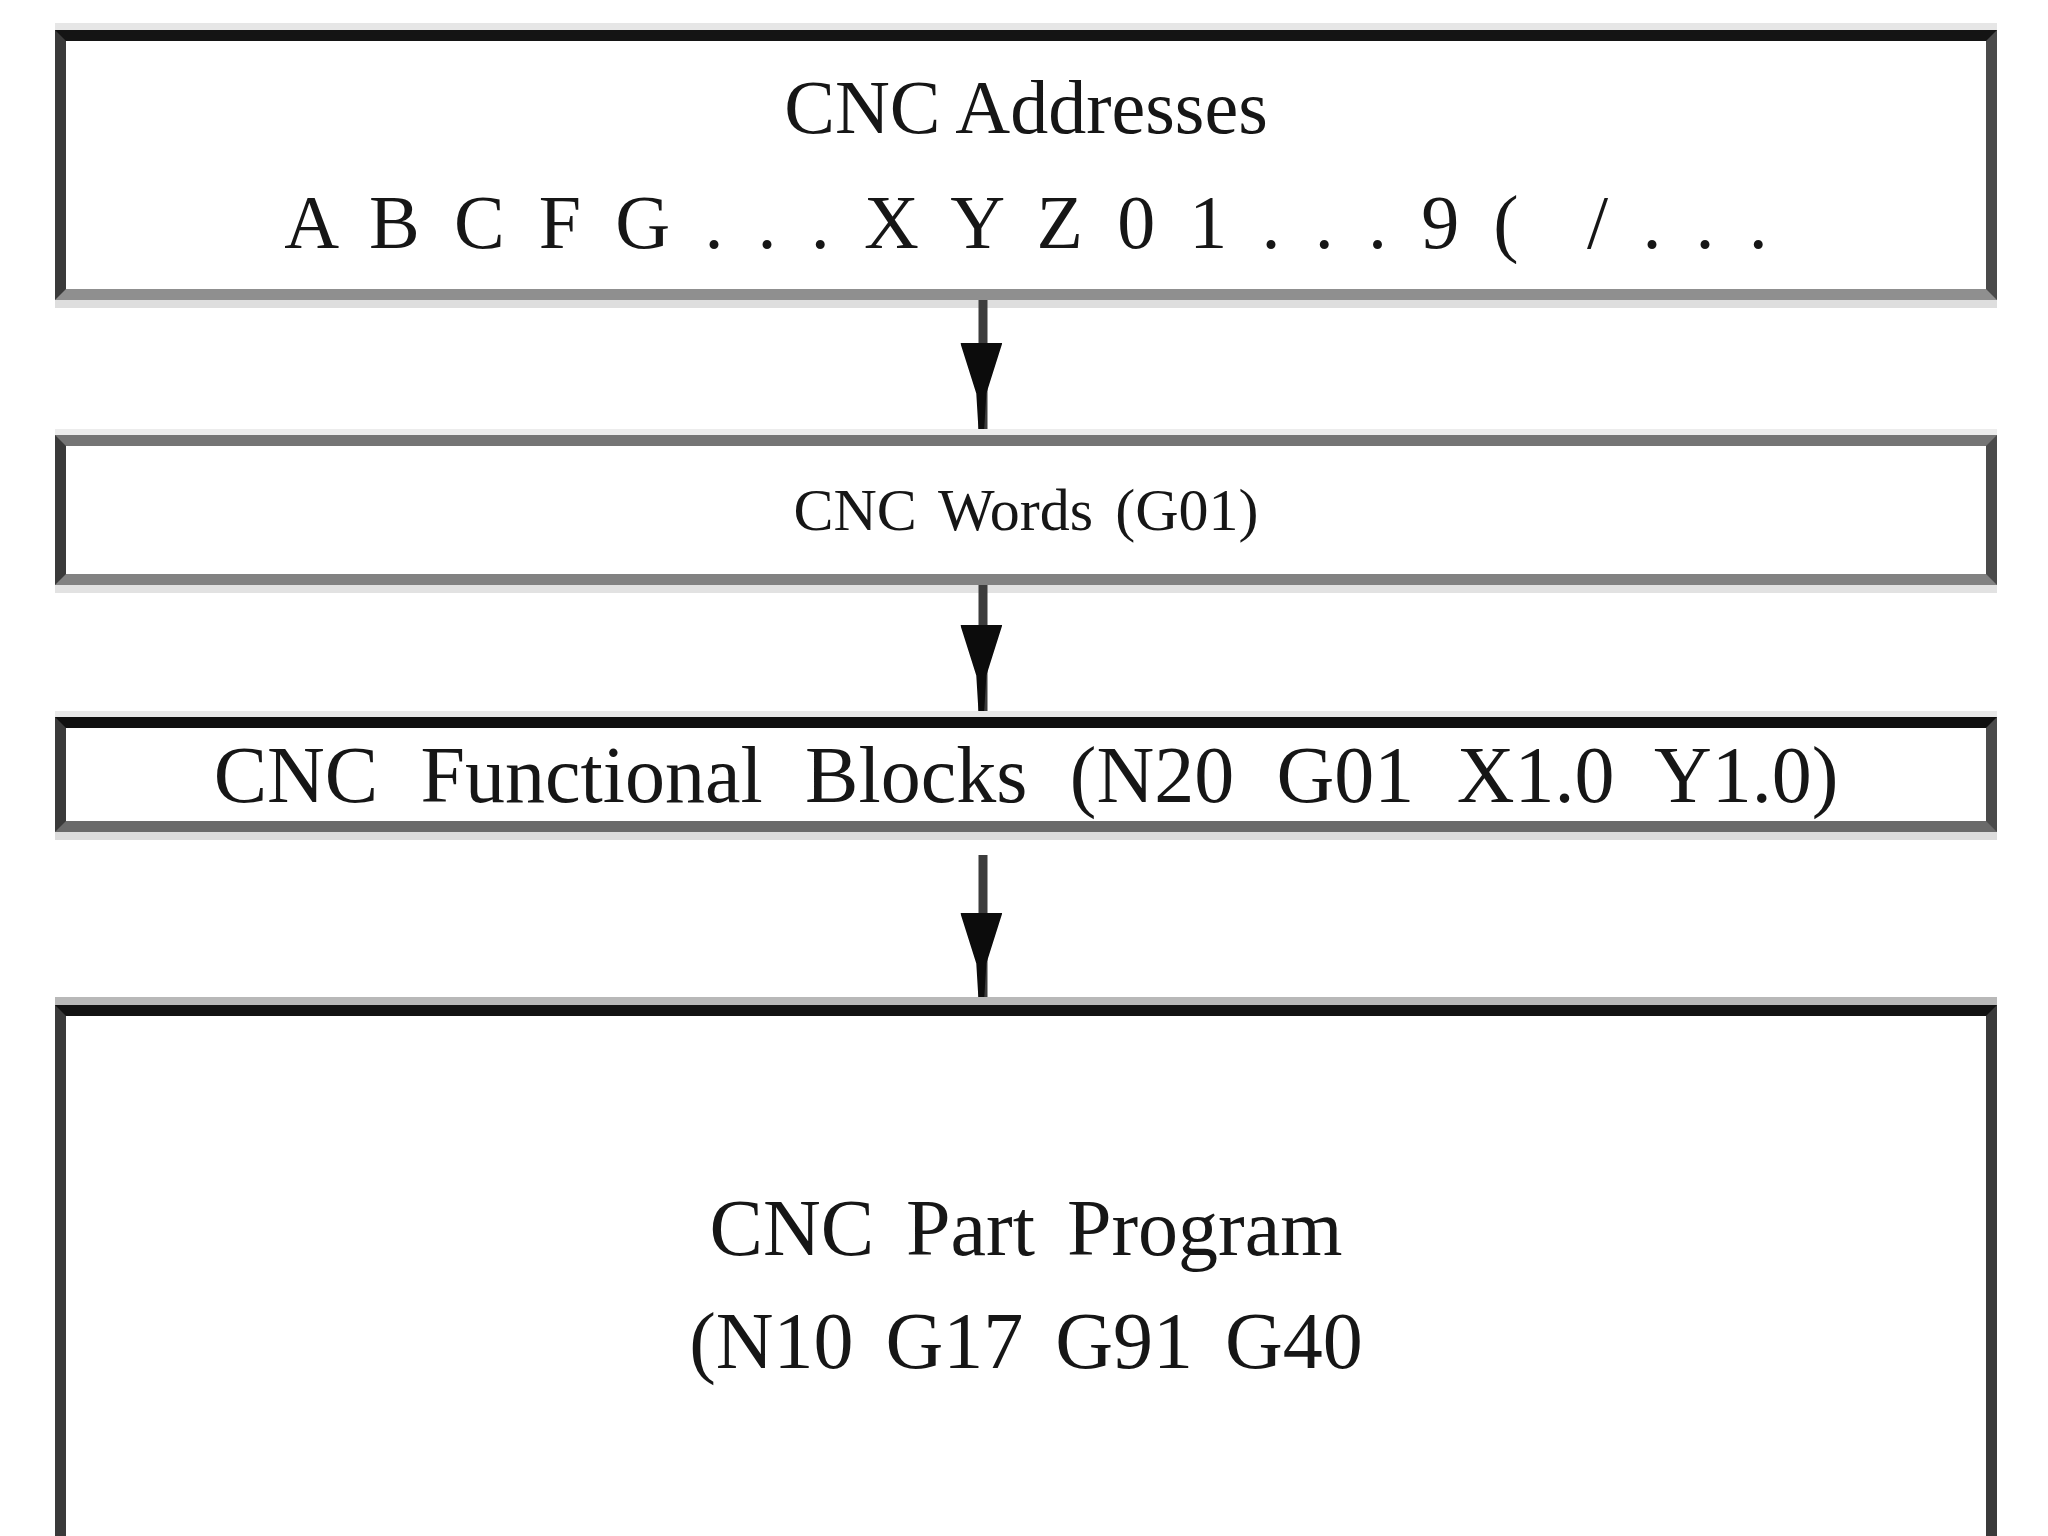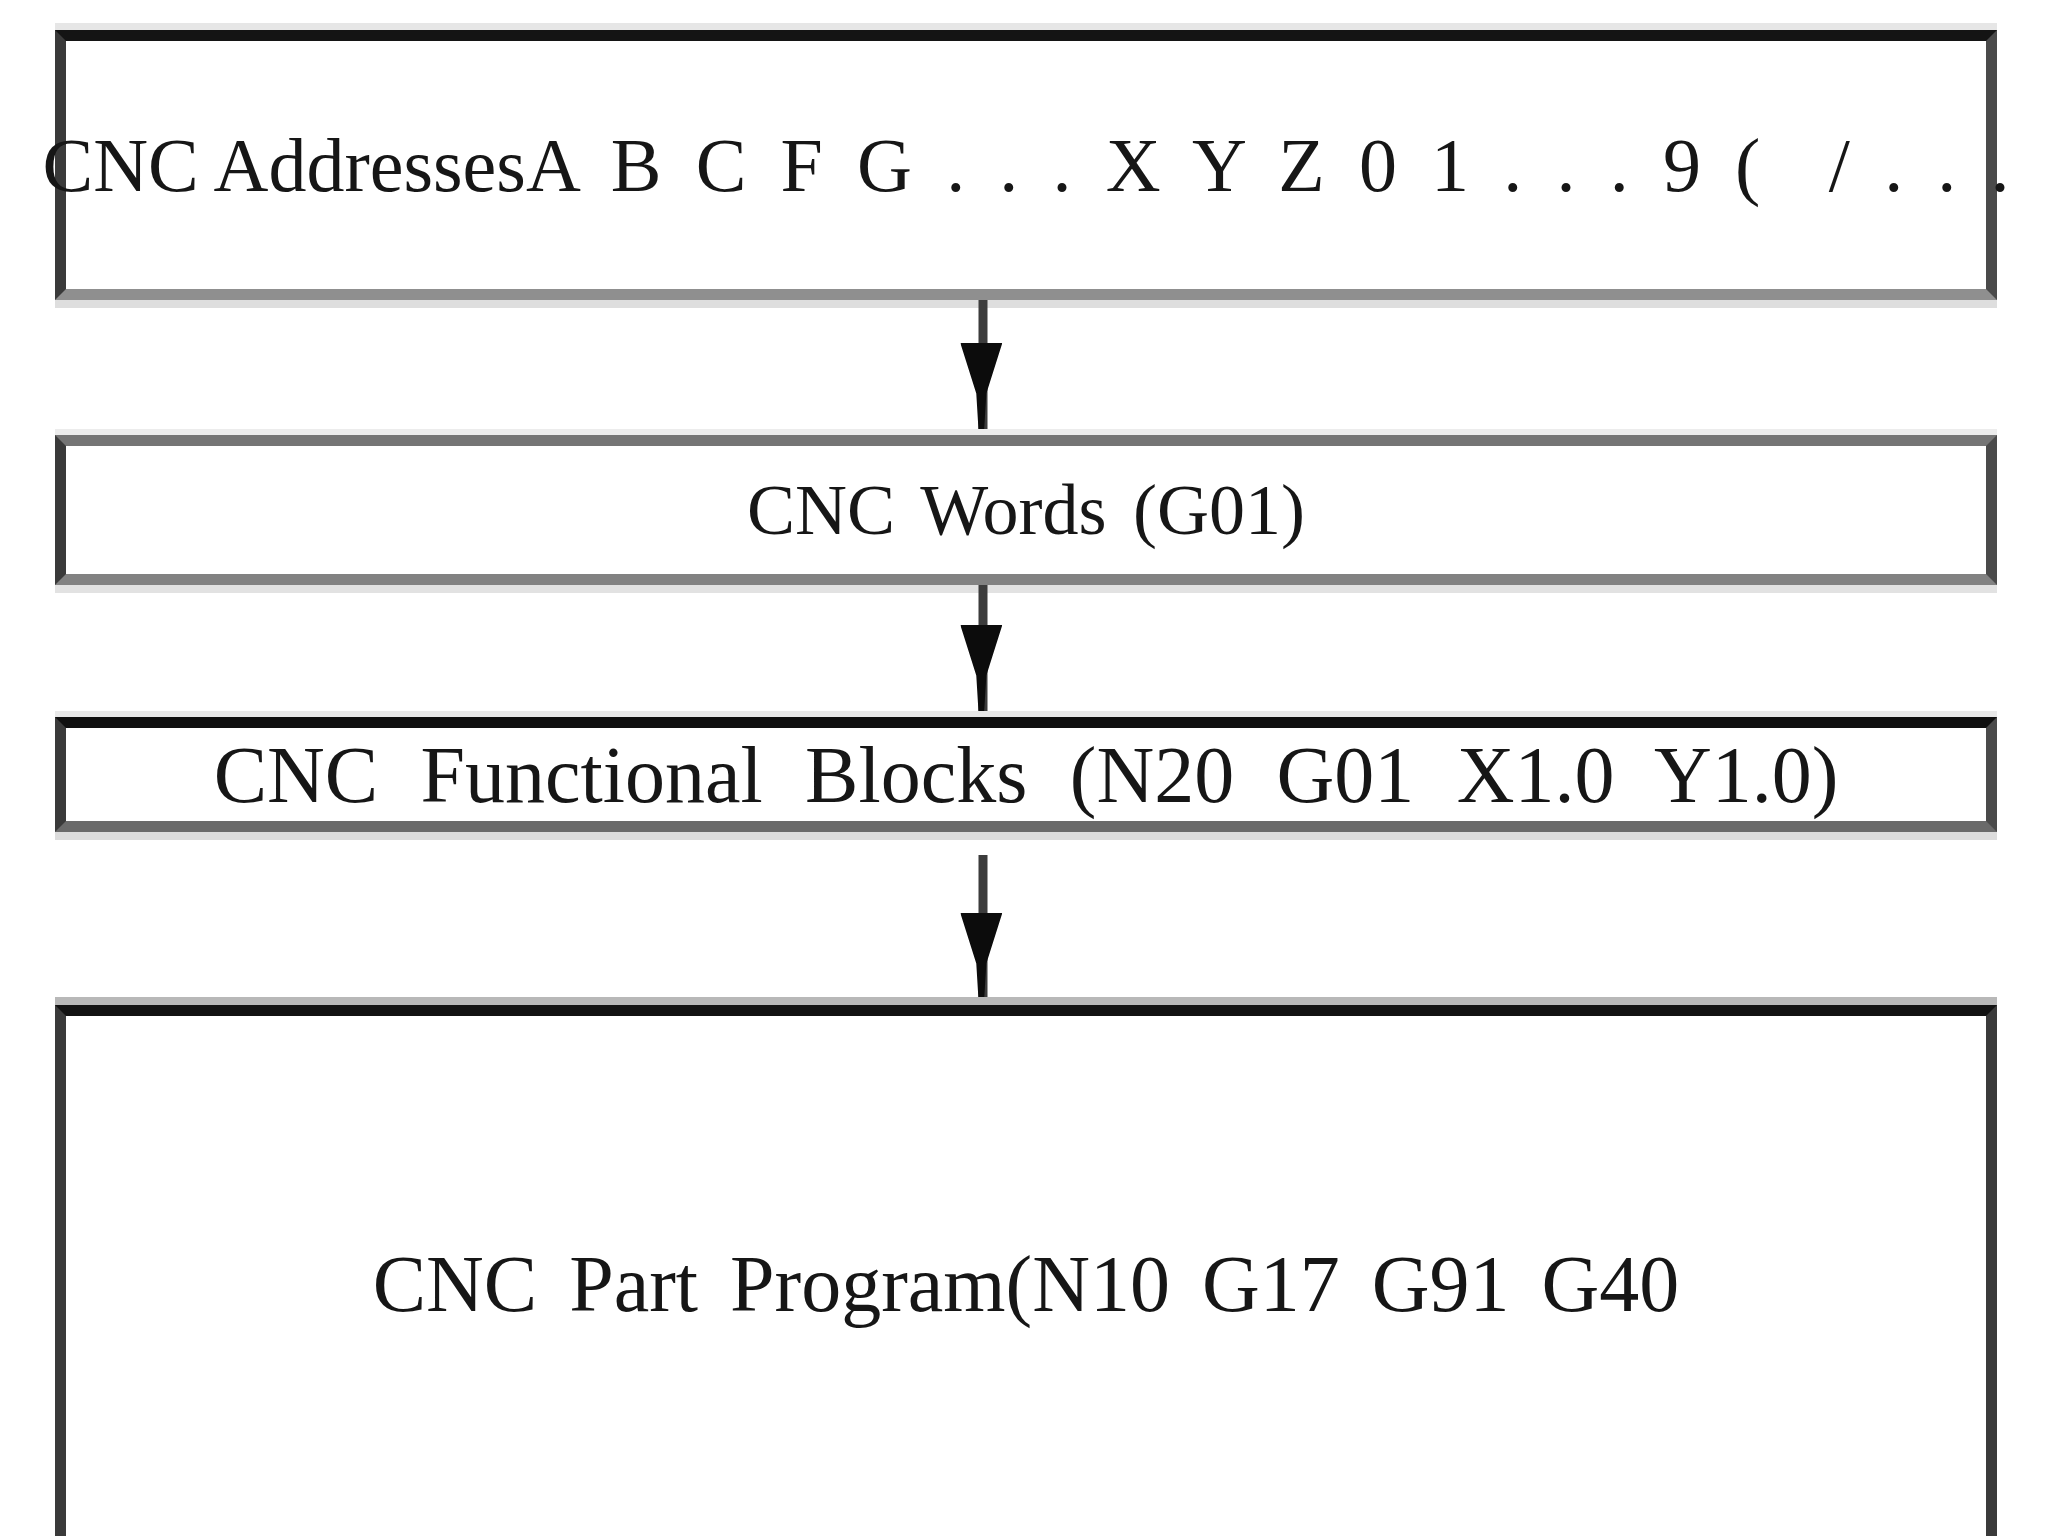--- a/index.html
+++ b/index.html
@@ -19,21 +19,21 @@
     filter: blur(0.6px);
   }
   .box {
     position: absolute;
     left: 55px;
     width: 1942px;
     box-sizing: border-box;
     background: #ffffff;
     border: 11px solid #2a2a2a;
     display: flex;
-    flex-direction: row;
+    flex-direction: column;
     align-items: center;
     justify-content: center;
     text-align: center;
   }
   .box-line {
     white-space: pre;
     color: #161616;
   }
   
   .box--addresses {
@@ -46,21 +46,21 @@
   }
   .box--addresses .box-line:nth-child(2) {
     word-spacing: 0.2em;
   }
   
   .box--words {
     top: 435px;
     height: 150px;
     border-color: #757575 #4a4a4a #828282 #3a3a3a;
     box-shadow: 0 -6px 0 #ececec, 0 8px 0 #e2e2e2;
-    font-size: 72px;
+    font-size: 60px;
     line-height: 108px;
     word-spacing: 0.12em;
   }
   
   .box--blocks {
     top: 717px;
     height: 115px;
     border-color: #101010 #4a4a4a #6a6a6a #3a3a3a;
     box-shadow: 0 -6px 0 #e9e9e9, 0 8px 0 #dcdcdc;
     font-size: 80px;

